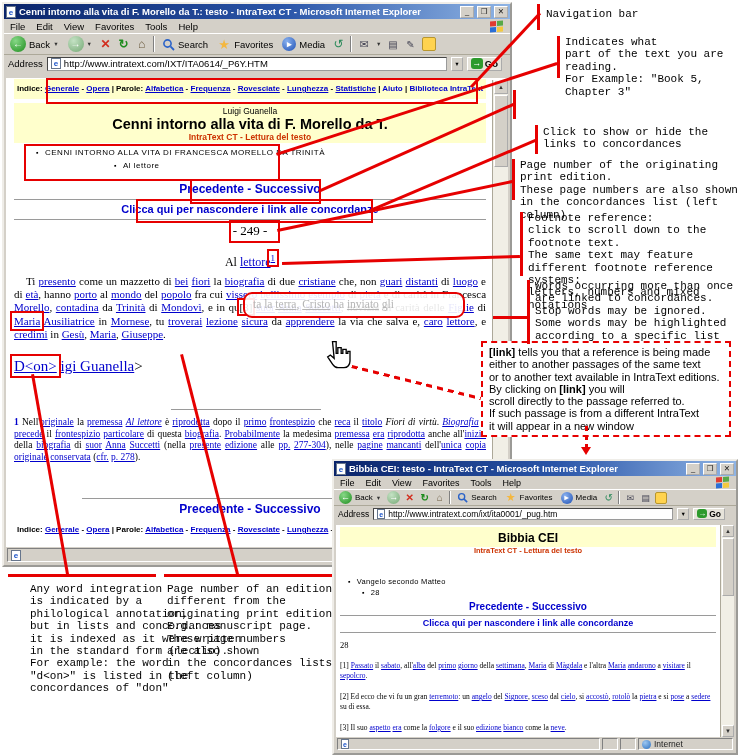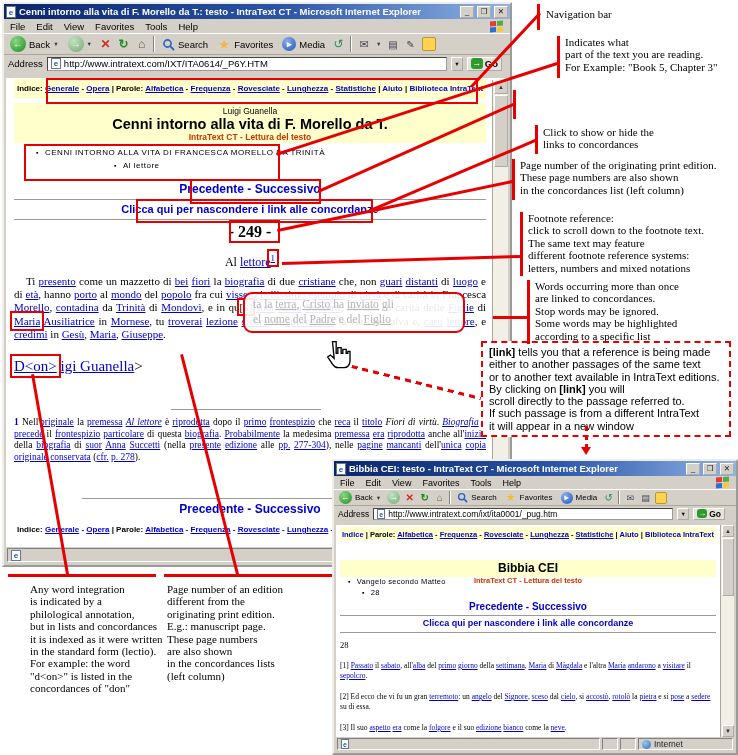--- a/index.html
+++ b/index.html
@@ -66,21 +66,21 @@
   .dochead{position:absolute;left:8px;right:22px;text-align:center;font-family:"Liberation Sans",sans-serif}
   .dochead .auth{font-size:8.5px;padding-top:3px}
   .dochead .dtitle{font-size:14.5px;font-weight:bold;line-height:16px}
   .dochead .dsub{font-size:8.5px;font-weight:bold;color:#cc3300}
   .crumb{position:absolute;font-family:"Liberation Sans",sans-serif;font-size:8px;letter-spacing:.5px;white-space:nowrap}
   .crumb .bul{font-size:7px;margin-right:6px}
   .centerline{position:absolute;left:8px;right:22px;text-align:center}
   .hrule{position:absolute;height:1px;background:#9a9a9a}
   .pn{font-size:12px;font-weight:bold;font-family:"Liberation Sans",sans-serif}
   .clicca{font-size:11px;font-weight:bold;font-family:"Liberation Sans",sans-serif}
-  .p249{font-size:16px;font-weight:bold}
+  .p249{font-size:13px;font-weight:normal}
   .allet{font-size:12px}
   .para{position:absolute;font-size:11px;line-height:13.2px;text-align:justify;text-indent:12px}
   .sig{position:absolute;font-size:15px}
   .fnote{position:absolute;font-size:9.5px;line-height:11.5px;text-align:justify}
   
   .sg-l{color:#0000cc;text-decoration:underline}
   .sg-bl{color:#0000cc;font-weight:bold}
   .sg-bd{color:#0000cc;font-weight:bold}
   .sg-hb{font-weight:bold;color:#000}
   .sg-il{color:#0000cc;text-decoration:underline;font-style:italic}
@@ -97,21 +97,21 @@
   
   .redbox{position:absolute;border:2px solid #e60000;z-index:5;pointer-events:none}
   .rline{position:absolute;height:3px;background:#e60000;transform-origin:0 0;z-index:5;pointer-events:none}
   .rline.dash{background:repeating-linear-gradient(90deg,#e60000 0 6px,rgba(0,0,0,0) 6px 11px)}
   .rtick{position:absolute;width:3px;background:#e60000;z-index:5}
   .rul{position:absolute;height:3px;background:#e60000;z-index:5}
   .dashv{position:absolute;width:3px;background:repeating-linear-gradient(180deg,#e60000 0 5px,rgba(0,0,0,0) 5px 9px);z-index:5}
   .arrhead{position:absolute;width:0;height:0;border-left:5px solid rgba(0,0,0,0);border-right:5px solid rgba(0,0,0,0);
            border-top:8px solid #e60000;z-index:5}
   .ann{position:absolute;font-size:11px;line-height:12.4px;color:#000;white-space:pre-line;z-index:4;
-       font-family:Liberation Serif, serif}
+       font-family:Liberation Mono, monospace}
   .annbox{position:absolute;left:481px;top:341px;width:234px;border:2px dashed #e60000;background:#fff;
           padding:3px 6px;font-size:11px;line-height:12.3px;z-index:4;font-family:"Liberation Sans",sans-serif}
   .overlayq{position:absolute;left:243px;top:292px;width:205px;border:2px solid #e60000;border-radius:9px;
             background:rgba(255,255,255,.9);z-index:3;padding:3px 5px 4px 8px;font-family:"Liberation Serif",serif;
             font-size:11.5px;line-height:15px;white-space:nowrap}
   .overlayq .ln3{font-size:13px}
   .cursorsvg{position:absolute;left:324px;top:340px;z-index:6}
 
   
   .w2nav{font-size:7.5px}
@@ -238,21 +238,20 @@
       <span class="cell" style="width:18px"></span>
       <span class="cell" style="width:110px">
           <span class="globe"></span>
           <span>Internet</span>
         </span>
     </div>
   </div>
 
   <div class="overlayq">
     <div><span class="sg-g">ta la </span><span class="sg-gu">terra</span><span class="sg-g">, </span><span class="sg-gu">Cristo</span><span class="sg-g"> ha </span><span class="sg-gu">inviato</span><span class="sg-g"> gli</span></div>
-    <div><span class="sg-g">el </span><span class="sg-gu">nome</span><span class="sg-g"> del </span><span class="sg-gu">Padre</span><span class="sg-g"> e del </span><span class="sg-gu">Figlio</span></div>
   </div>
   <div class="cursorsvg">
     <svg width="27" height="30" viewBox="0 0 16 18">
         <path d="M5 1 h2.2 v7 h1 v-3.4 h2 v3.4 h1 v-2.4 h2 v2.4 h1 v-1.2 h1.3 v5.8 c0 2.2-1.4 4-3.6 4 h-3.6 c-1.2 0-2.4-.8-3.2-2 l-3-4.4 1.6-1.2 2.3 2 z" fill="#fff" stroke="#000" stroke-width="0.8"></path>
       </svg>
   </div>
 
   <div class="redbox" style="left:46px;top:78px;width:428px;height:22px"></div>
   <div class="redbox" style="left:24px;top:144px;width:252px;height:33px"></div>
   <div class="redbox" style="left:190px;top:179px;width:127px;height:21px"></div>
@@ -383,21 +382,21 @@
         </span>
       <span class="abtn" style="height:12px;line-height:10px">▼</span>
       <span class="gobtn" style="height:12px;font-size:8.5px">
           <span class="ga" style="width:10px;height:9px;line-height:9px;font-size:8px">→</span>
           <span>Go</span>
         </span>
     </div>
 
     <div class="content" style="left:2px;right:2px;top:64px;bottom:16px">
       <div class="navstrip yellow w2nav" style="top:2px;left:4px;right:18px;height:13px;padding-top:3px"><span class="sg-bl">Indice</span><span>  |  </span><span class="sg-hb">Parole</span><span>: </span><span class="sg-l">Alfabetica</span><span> - </span><span class="sg-l">Frequenza</span><span> - </span><span class="sg-l">Rovesciate</span><span> - </span><span class="sg-l">Lunghezza</span><span> - </span><span class="sg-l">Statistiche</span><span>  |  </span><span class="sg-bl">Aiuto</span><span>  |  </span><span class="sg-bl">Biblioteca IntraText</span></div>
-      <div class="dochead yellow w2head" style="top:35px;left:4px;right:18px;height:17px">
+      <div class="dochead yellow w2head" style="top:5px;left:4px;right:18px;height:17px">
         <div class="dtitle">Bibbia CEI</div>
         <div class="dsub">IntraText CT - Lettura del testo</div>
       </div>
       <div class="crumb w2crumb" style="top:52px;left:12px"><span class="bul">▪</span><span>Vangelo secondo Matteo</span></div>
       <div class="crumb w2crumb" style="top:63px;left:26px"><span class="bul">▪</span><span>28</span></div>
       <div class="centerline w2pn" style="top:76px;left:4px;right:18px"><span class="sg-bl">Precedente</span><span class="sg-bd"> - </span><span class="sg-bl">Successivo</span></div>
       <div class="hrule" style="top:90px;left:4px;right:18px"></div>
       <div class="centerline w2clicca" style="top:93px;left:4px;right:18px"><span class="sg-bl">Clicca qui per nascondere i link alle concordanze</span></div>
       <div class="hrule" style="top:107px;left:4px;right:18px"></div>
       <div class="ch28" style="top:115px">28</div>

